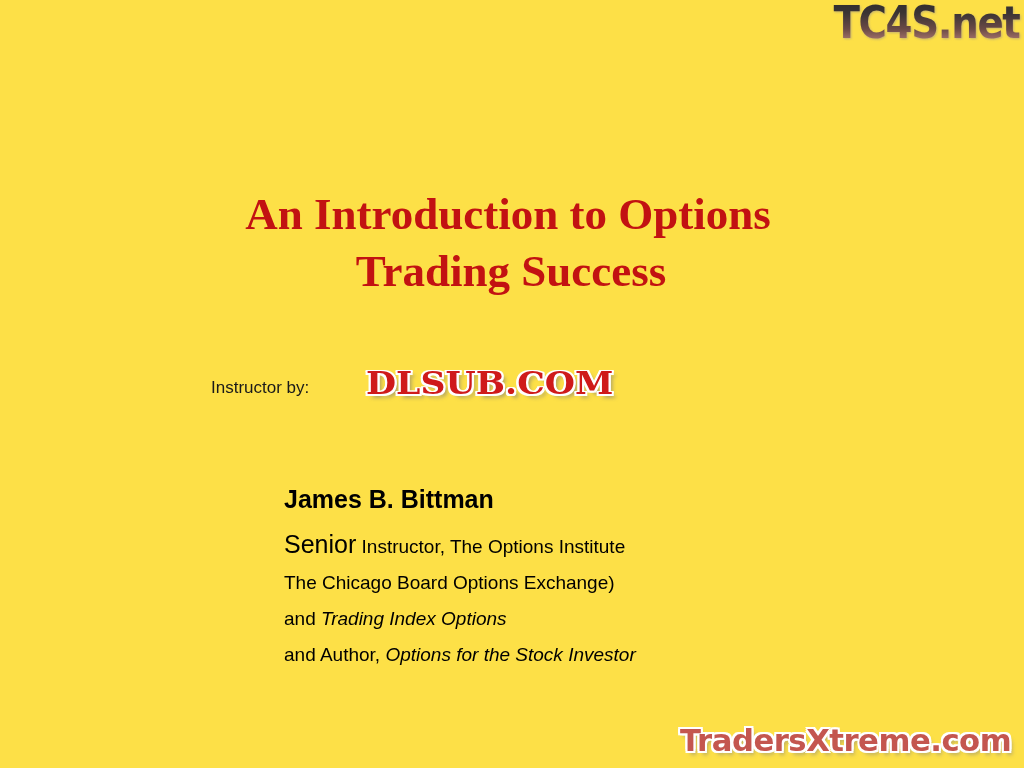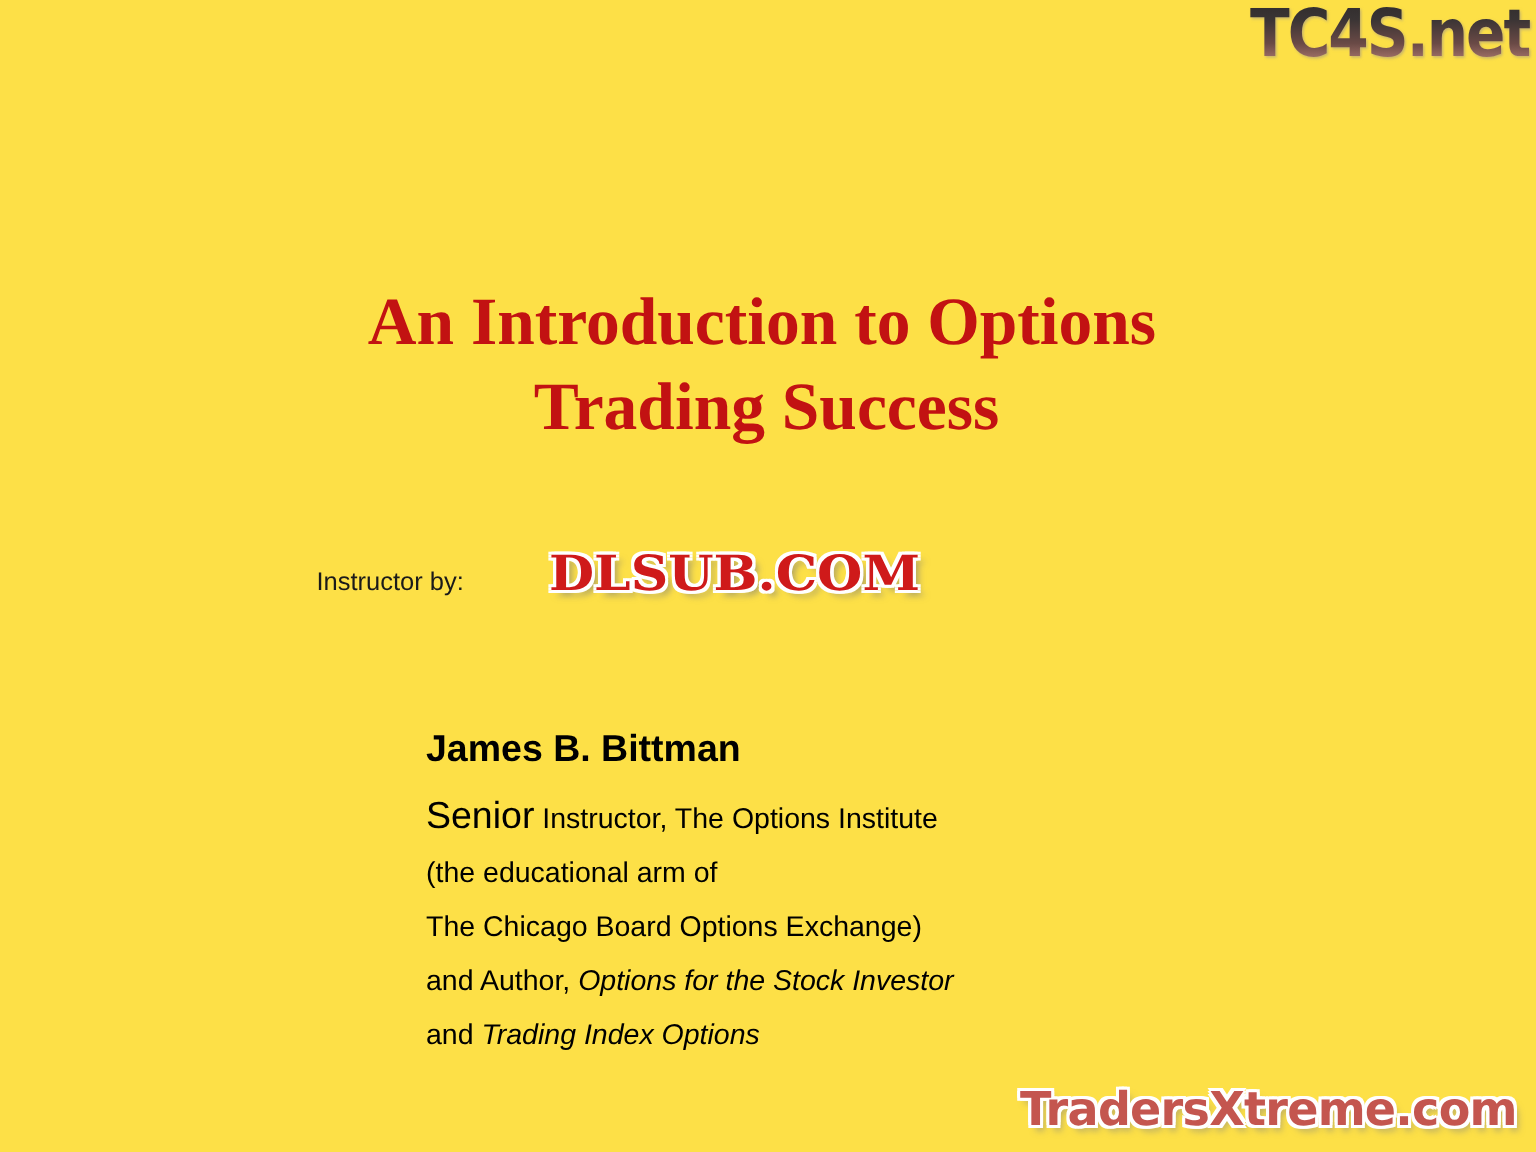--- a/index.html
+++ b/index.html
@@ -187,31 +187,30 @@
   </div>
 
   <div class="speaker-block">
 
     <div class="speaker-name">James B. Bittman</div>
 
     <div class="speaker-line">
       <span class="big-word">Senior</span><span>&nbsp;</span><span>Instructor, The Options Institute</span>
     </div>
 
-    <div class="speaker-line">(the educational arm of</div>
 
     <div class="speaker-line">The Chicago Board Options Exchange)</div>
+
+    <div class="speaker-line">
+      <span>and</span><span>&nbsp;</span><span class="ital">Trading Index Options</span>
+    </div>
 
     <div class="speaker-line">
       <span>and Author,</span><span>&nbsp;</span><span class="ital">Options for the Stock Investor</span>
     </div>
 
-    <div class="speaker-line">
-      <span>and</span><span>&nbsp;</span><span class="ital">Trading Index Options</span>
-    </div>
-
   </div>
 
   <div class="tx-wrap">
     <span class="tx-logo">TradersXtreme.com</span>
   </div>
 
 </div>
 
 </body></html>

